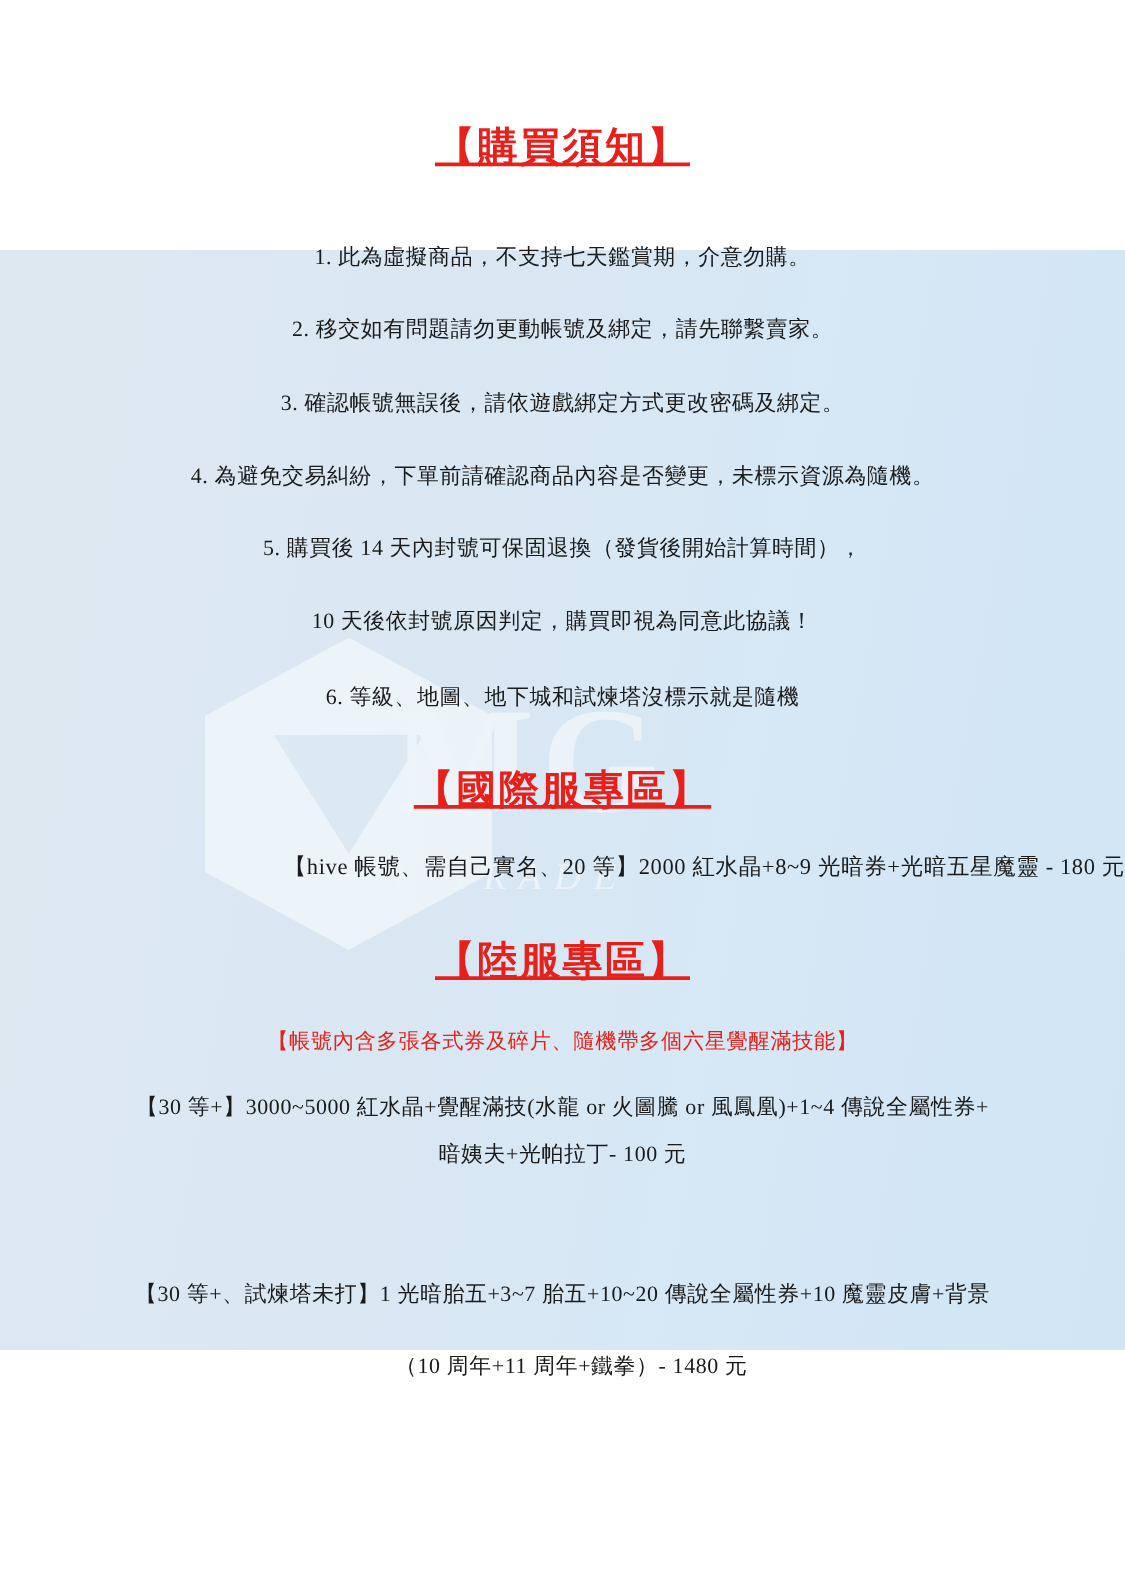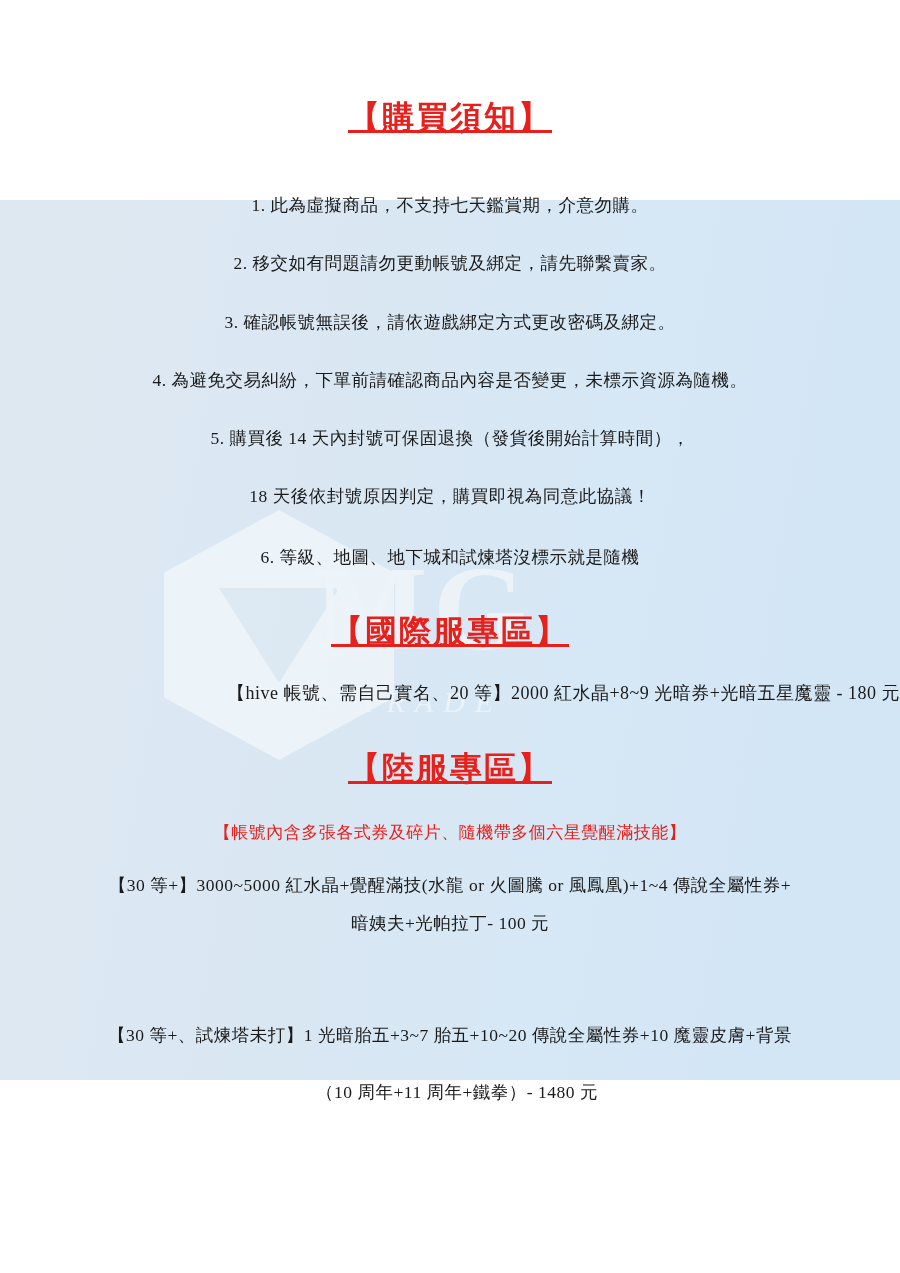--- a/index.html
+++ b/index.html
@@ -141,21 +141,21 @@
 
 <div class="content">
 
   <div class="heading h-top">【購買須知】</div>
 
   <div class="line rule-1">1. 此為虛擬商品，不支持七天鑑賞期，介意勿購。</div>
   <div class="line rule-2">2. 移交如有問題請勿更動帳號及綁定，請先聯繫賣家。</div>
   <div class="line rule-3">3. 確認帳號無誤後，請依遊戲綁定方式更改密碼及綁定。</div>
   <div class="line rule-4">4. 為避免交易糾紛，下單前請確認商品內容是否變更，未標示資源為隨機。</div>
   <div class="line rule-5">5. 購買後 14 天內封號可保固退換（發貨後開始計算時間），</div>
-  <div class="line rule-5b">18 天後依封號原因判定，購買即視為同意此協議！</div>
+  <div class="line rule-5b">10 天後依封號原因判定，購買即視為同意此協議！</div>
   <div class="line rule-6">6.  等級、地圖、地下城和試煉塔沒標示就是隨機</div>
 
   <div class="heading h-mid">【國際服專區】</div>
   <div class="line intl-line">【hive 帳號、需自己實名、20 等】2000 紅水晶+8~9 光暗券+光暗五星魔靈 - 180 元</div>
 
   <div class="heading h-mid">【陸服專區】</div>
   <div class="red-note">【帳號內含多張各式券及碎片、隨機帶多個六星覺醒滿技能】</div>
 
   <div class="line pkg-line">【30 等+】3000~5000 紅水晶+覺醒滿技(水龍 or 火圖騰 or 風鳳凰)+1~4 傳說全屬性券+</div>
   <div class="line pkg-line2">暗姨夫+光帕拉丁- 100 元</div>

